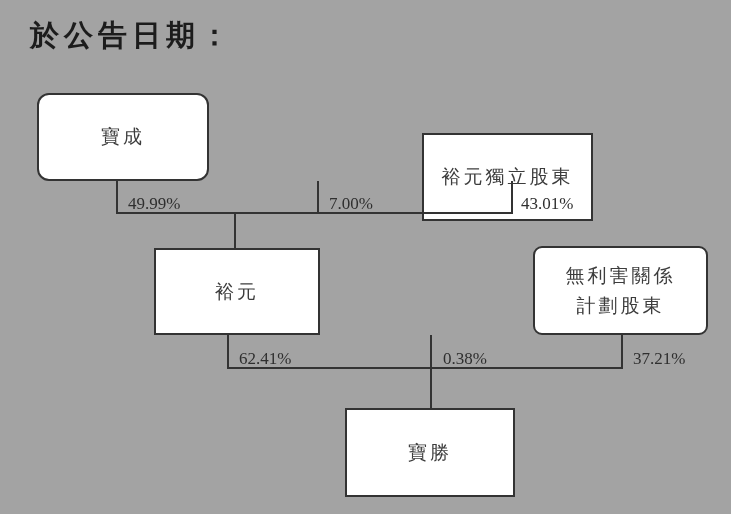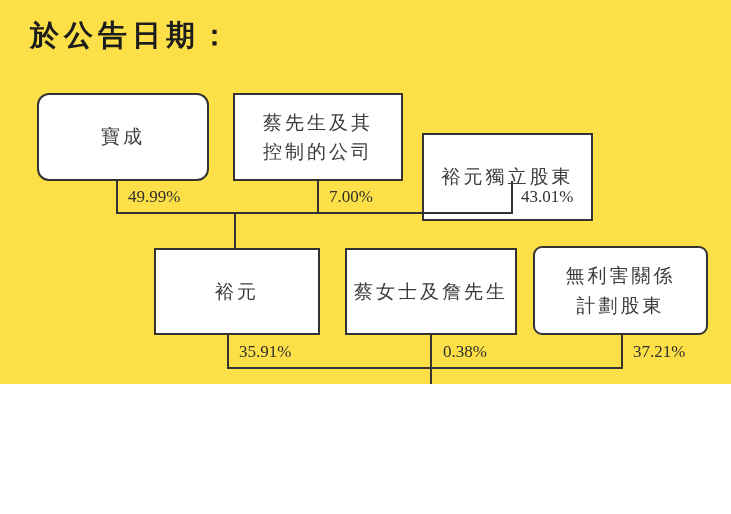--- a/index.html
+++ b/index.html
@@ -3,22 +3,22 @@
 <meta charset="utf-8">
 <style>
   html, body {
     margin: 0;
     padding: 0;
     background: #ffffff;
   }
   .canvas {
     position: relative;
     width: 731px;
-    height: 384px;
-    background: #fde047;
+    height: 514px;
+    background: #a3a3a3;
     overflow: hidden;
     font-family: "Liberation Serif", "DejaVu Serif", serif;
   }
   .title {
     position: absolute;
     left: 30px;
     top: 16px;
     margin: 0;
     font-family: "Liberation Sans", "DejaVu Sans", sans-serif;
     font-size: 29px;
@@ -48,71 +48,65 @@
   .line {
     position: absolute;
     background: #333333;
   }
   .pct {
     position: absolute;
     font-family: "Liberation Serif", "DejaVu Serif", serif;
     font-size: 17px;
     color: #2f2f2f;
     white-space: nowrap;
+    margin-top: 7px;
   }
 </style>
 </head>
 <body>
 
 <div class="canvas">
 
   <h1 class="title">於公告日期：</h1>
 
   <div class="node" style="left:37px; top:93px; width:172px; height:88px;border-radius:12px;">
     <span class="node-label">寶成</span>
   </div>
 
-  <div class="node" style="left:233px; top:93px; width:170px; height:88px;">
-    <span class="node-label">蔡先生及其
-控制的公司</span>
-  </div>
 
   <div class="node" style="left:422px; top:93px; width:171px; height:88px;margin-top:40px;">
     <span class="node-label">裕元獨立股東</span>
   </div>
 
   <div class="line" style="left:116px; top:181px; width:2px; height:33px;"></div>
   <div class="line" style="left:317px; top:181px; width:2px; height:33px;"></div>
   <div class="line" style="left:511px; top:181px; width:2px; height:33px;"></div>
   <div class="line" style="left:116px; top:212px; width:397px; height:2px;"></div>
   <div class="line" style="left:234px; top:214px; width:2px; height:34px;"></div>
 
   <span class="pct" style="left:128px; top:187px;">49.99%</span>
   <span class="pct" style="left:329px; top:187px;">7.00%</span>
   <span class="pct" style="left:521px; top:187px;">43.01%</span>
 
   <div class="node" style="left:154px; top:248px; width:166px; height:87px;">
     <span class="node-label">裕元</span>
   </div>
 
-  <div class="node" style="left:345px; top:248px; width:172px; height:87px;">
-    <span class="node-label">蔡女士及詹先生</span>
-  </div>
 
   <div class="node" style="left:533px; top:246px; width:175px; height:89px;border-radius:9px;">
     <span class="node-label">無利害關係
 計劃股東</span>
   </div>
 
   <div class="line" style="left:227px; top:335px; width:2px; height:34px;"></div>
   <div class="line" style="left:430px; top:335px; width:2px; height:73px;"></div>
   <div class="line" style="left:621px; top:335px; width:2px; height:34px;"></div>
   <div class="line" style="left:227px; top:367px; width:396px; height:2px;"></div>
 
-  <span class="pct" style="left:239px; top:342px;">35.91%</span>
+  <span class="pct" style="left:239px; top:342px;">62.41%</span>
   <span class="pct" style="left:443px; top:342px;">0.38%</span>
   <span class="pct" style="left:633px; top:342px;">37.21%</span>
 
   <div class="node" style="left:345px; top:408px; width:170px; height:89px;">
     <span class="node-label">寶勝</span>
   </div>
 
 </div>
 
 </body></html>

